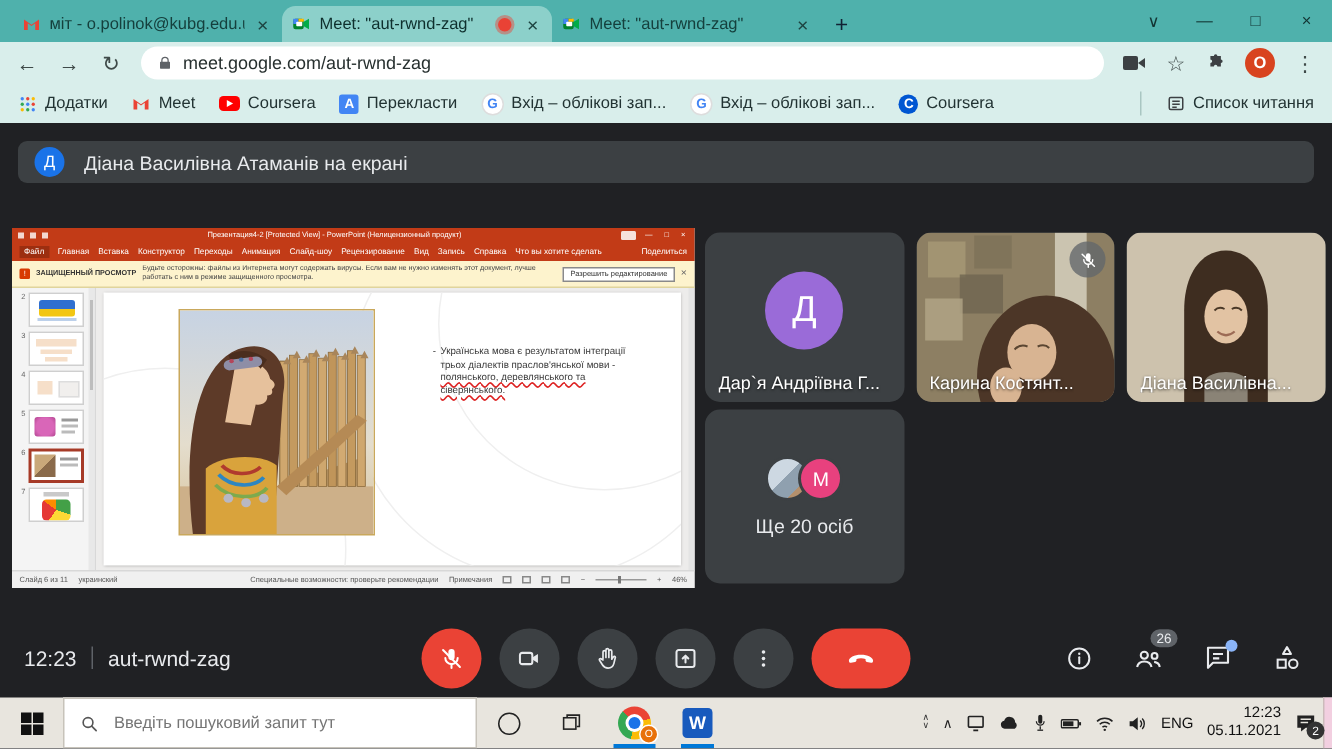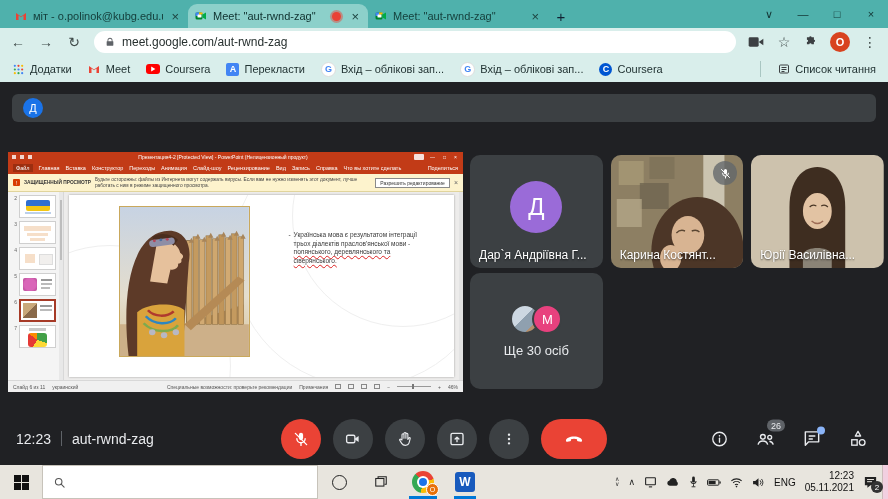--- a/index.html
+++ b/index.html
@@ -265,20 +265,21 @@
           </svg>
       </span>
       <span>Список читання</span>
     </span>
   </div>
 
   <div class="meet">
 
     <div class="banner">
       <span class="banner-av">Д</span>
+      <span>Діана Василівна Атаманів на екрані</span>
     </div>
 
     <div class="ppt">
       <div class="ppt-title">
         <span class="qat"></span>
         <span class="qat"></span>
         <span class="qat"></span>
         <span class="ppt-title-text">Презентация4-2 [Protected View] - PowerPoint (Нелицензионный продукт)</span>
         <span class="ppt-acct"></span>
         <span class="ppt-win">—</span>
@@ -483,31 +484,31 @@
       <div class="tile">
         <svg class="cam" viewBox="0 0 138 113" preserveAspectRatio="none">
           <rect width="138" height="113" fill="#cdc2ad"></rect>
           <rect width="138" height="113" fill="url(#)" opacity="0"></rect>
           <path d="M40 113V52c0-26 13-40 29-40s29 14 29 40v61z" fill="#3e2d20"></path>
           <ellipse cx="69" cy="56" rx="15" ry="18" fill="#e2c3a3"></ellipse>
           <path d="M61 52q3-3 7-1M73 51q4-2 7 1" stroke="#4a3827" stroke-width="1.3" fill="none"></path>
           <path d="M63 66q6 5 12 0" stroke="#9c6b55" stroke-width="1.5" fill="none"></path>
           <path d="M54 113v-14c4-8 26-8 30 0v14z" fill="#8a8376"></path>
         </svg>
-        <span class="tname">Юрії Василівна...</span>
+        <span class="tname">Діана Василівна...</span>
       </div>
 
 
       <div class="tile">
         <div class="ovwrap">
           <span class="ovavs">
             <span class="ovav photo"></span>
             <span class="ovav m">M</span>
           </span>
-          <span class="ovlabel">Ще 30 осіб</span>
+          <span class="ovlabel">Ще 20 осіб</span>
         </div>
       </div>
 
     </div>
 
     <div class="ctrl">
       <div class="ctrl-left">
         <span>12:23</span>
         <span class="cdiv"></span>
         <span>aut-rwnd-zag</span>
@@ -595,20 +596,21 @@
           <i></i>
           <i></i>
           <i></i>
         </span>
     </div>
     <div class="tb-search">
       <svg width="13" height="13" viewBox="0 0 24 24" fill="none" stroke="#555" stroke-width="2">
           <circle cx="10.5" cy="10.5" r="6"></circle>
           <path d="M15 15l5.5 5.5" stroke-linecap="round"></path>
         </svg>
+      <input type="text" placeholder="Введіть пошуковий запит тут" style="">
     </div>
     <div class="tb-btn">
         <span class="cortana"></span>
       </div>
     <div class="tb-btn">
       <svg width="14" height="14" viewBox="0 0 24 24" fill="none" stroke="#222" stroke-width="1.8">
           <rect x="3" y="6" width="14" height="13"></rect>
           <path d="M7 6V3h14v13h-3"></path>
         </svg>
     </div>

